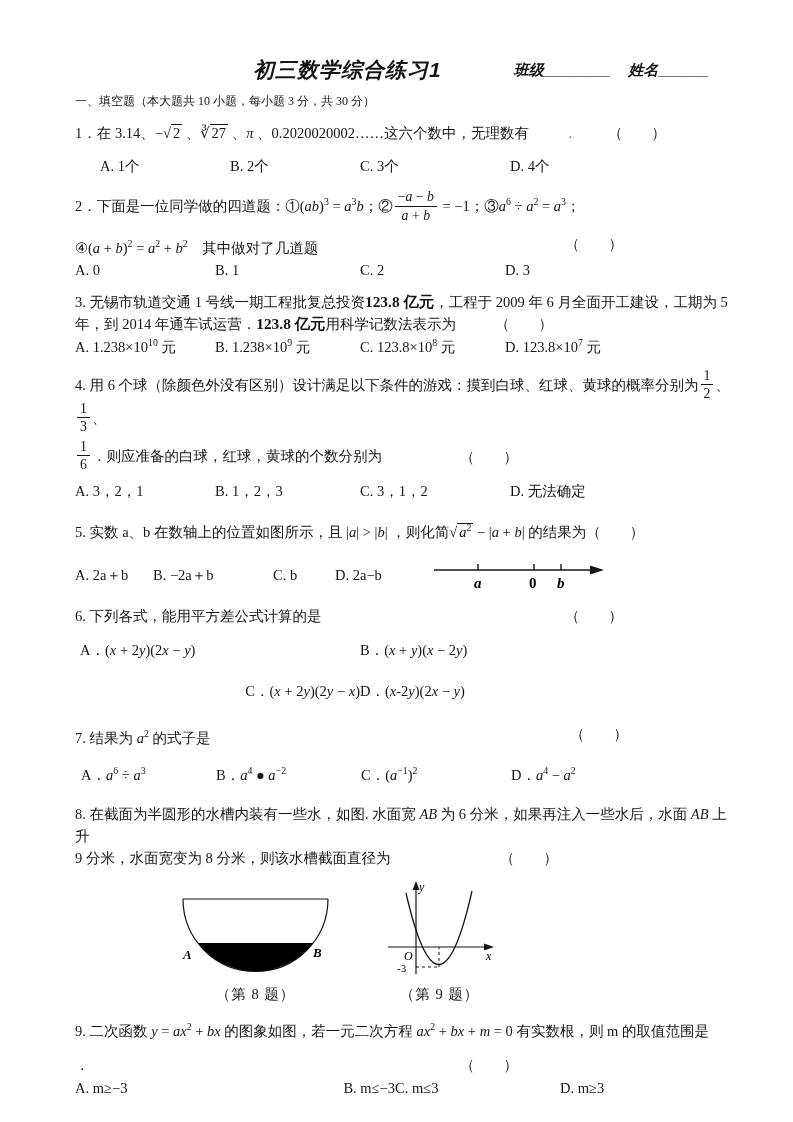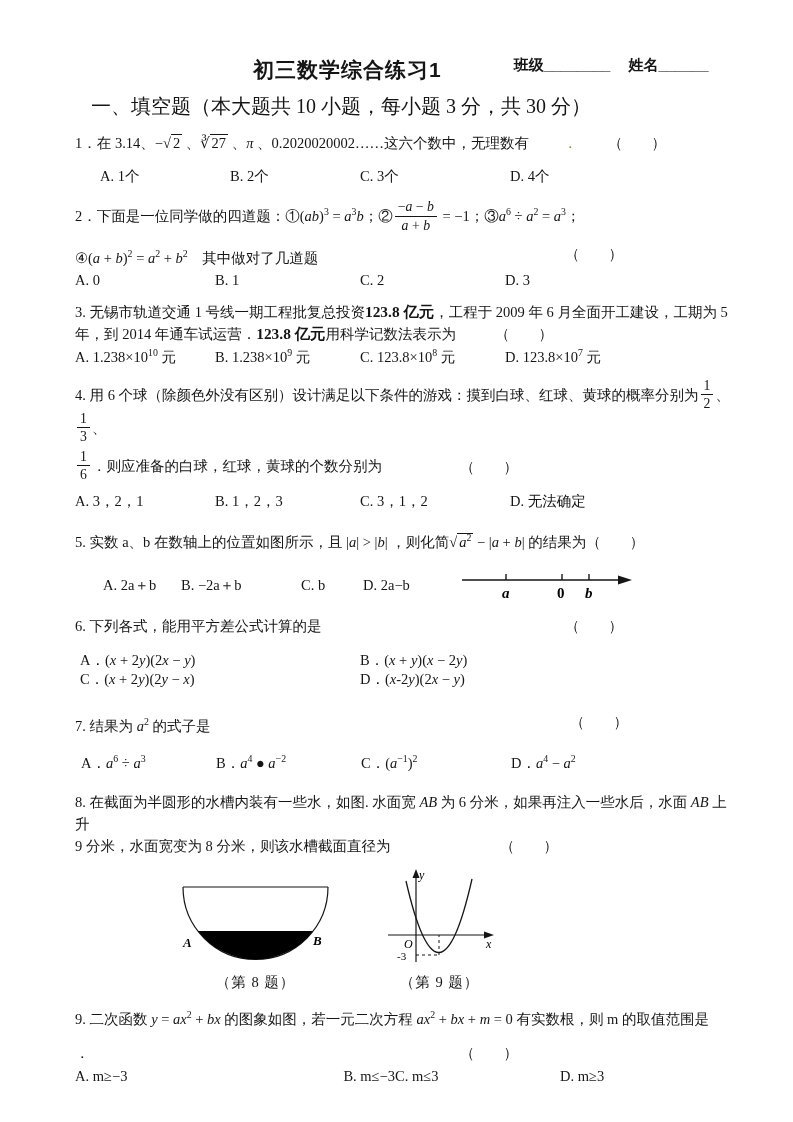--- a/index.html
+++ b/index.html
@@ -3,27 +3,27 @@
 <meta charset="utf-8">
 <style>
   html,body{margin:0;padding:0;background:#e8e8e8;}
   .page{
     width:793px;height:1122px;background:#ffffff;overflow:hidden;
     position:relative;margin:0 auto;
     font-family:"Liberation Serif","DejaVu Serif",serif;
     font-size:14.5px;color:#151515;
   }
   .content{position:absolute;left:75px;top:56px;width:665px;}
-  .hdr{display:flex;align-items:flex-start;white-space:nowrap;}
+  .hdr{display:flex;align-items:center;white-space:nowrap;font-style:italic;}
   .title{font-weight:bold;font-size:21px;margin-left:178px;letter-spacing:1px;
          font-family:"Liberation Sans","DejaVu Sans",sans-serif;}
   .blanks{font-weight:bold;font-size:15px;margin-left:72px;
           font-family:"Liberation Sans","DejaVu Sans",sans-serif;}
   .blanks span{margin-right:18px;}
-  .section{margin-top:9px;font-size:20px;margin-left:16px;}
+  .section{margin-top:9px;font-size:12px;}
   .line{position:relative;line-height:22px;min-height:22px;}
   .tall{min-height:42px;display:flex;align-items:center;}
   .paren{position:absolute;top:0;}
   .tall > .paren{top:50%;transform:translateY(-50%);}
   .dot-mark{position:absolute;top:0;color:#8a8a40;}
   .opts{display:flex;align-items:center;}
   .opt{display:inline-block;}
   .frac{display:inline-block;vertical-align:middle;text-align:center;
         line-height:1.1;font-size:0.95em;margin:0 2px;position:relative;top:-2px;}
   .frac .num{display:block;border-bottom:1.3px solid #151515;padding:0 3px 1px;}
@@ -111,21 +111,21 @@
         <span class="opt" style="width:145px;">B. 1，2，3</span>
         <span class="opt" style="width:150px;">C. 3，1，2</span>
         <span class="opt">D. 无法确定</span>
       </div>
     </div>
 
     <div style="margin-top:16px;">
       <div class="line">
         <span>5. 实数 a、b 在数轴上的位置如图所示，且 |<i>a</i>| &gt; |<i>b</i>| ，则化简<span class="sqrt">√<span class="rad"><i>a</i><sup>2</sup></span></span> − |<i>a</i> + <i>b</i>| 的结果为（　　）</span>
       </div>
-      <div class="opts" style="margin-top:12px;margin-left:28px;">
+      <div class="opts" style="margin-top:12px;">
         <span class="opt" style="width:78px;">A. 2a＋b</span>
         <span class="opt" style="width:120px;">B. −2a＋b</span>
         <span class="opt" style="width:62px;">C. b</span>
         <span class="opt" style="width:95px;">D. 2a−b</span>
         <svg width="175" height="40" viewBox="0 0 175 40">
           <line x1="4" y1="15" x2="162" y2="15" stroke="#151515" stroke-width="1.6"></line>
           <polygon points="160,10.5 174,15 160,19.5" fill="#151515"></polygon>
           <line x1="48" y1="9" x2="48" y2="15" stroke="#151515" stroke-width="1.4"></line>
           <line x1="104" y1="9" x2="104" y2="15" stroke="#151515" stroke-width="1.4"></line>
           <line x1="131" y1="9" x2="131" y2="15" stroke="#151515" stroke-width="1.4"></line>
@@ -138,21 +138,21 @@
 
     <div style="margin-top:10px;">
       <div class="line">
         <span>6. 下列各式，能用平方差公式计算的是</span>
         <span class="paren" style="left:490px;">（　　）</span>
       </div>
       <div class="opts" style="margin-top:14px;padding-left:5px;">
         <span class="opt" style="width:280px;">A．(<i>x</i> + 2<i>y</i>)(2<i>x</i> − <i>y</i>)</span>
         <span class="opt">B．(<i>x</i> + <i>y</i>)(<i>x</i> − 2<i>y</i>)</span>
       </div>
-      <div class="opts" style="padding-left:5px;">
+      <div class="opts" style="margin-top:22px;padding-left:5px;text-align:right;">
         <span class="opt" style="width:280px;">C．(<i>x</i> + 2<i>y</i>)(2<i>y</i> − <i>x</i>)</span>
         <span class="opt">D．(<i>x</i>-2<i>y</i>)(2<i>x</i> − <i>y</i>)</span>
       </div>
     </div>
 
     <div style="margin-top:22px;">
       <div class="line">
         <span>7. 结果为 <i>a</i><sup>2</sup> 的式子是</span>
         <span class="paren" style="left:495px;">（　　）</span>
       </div>

